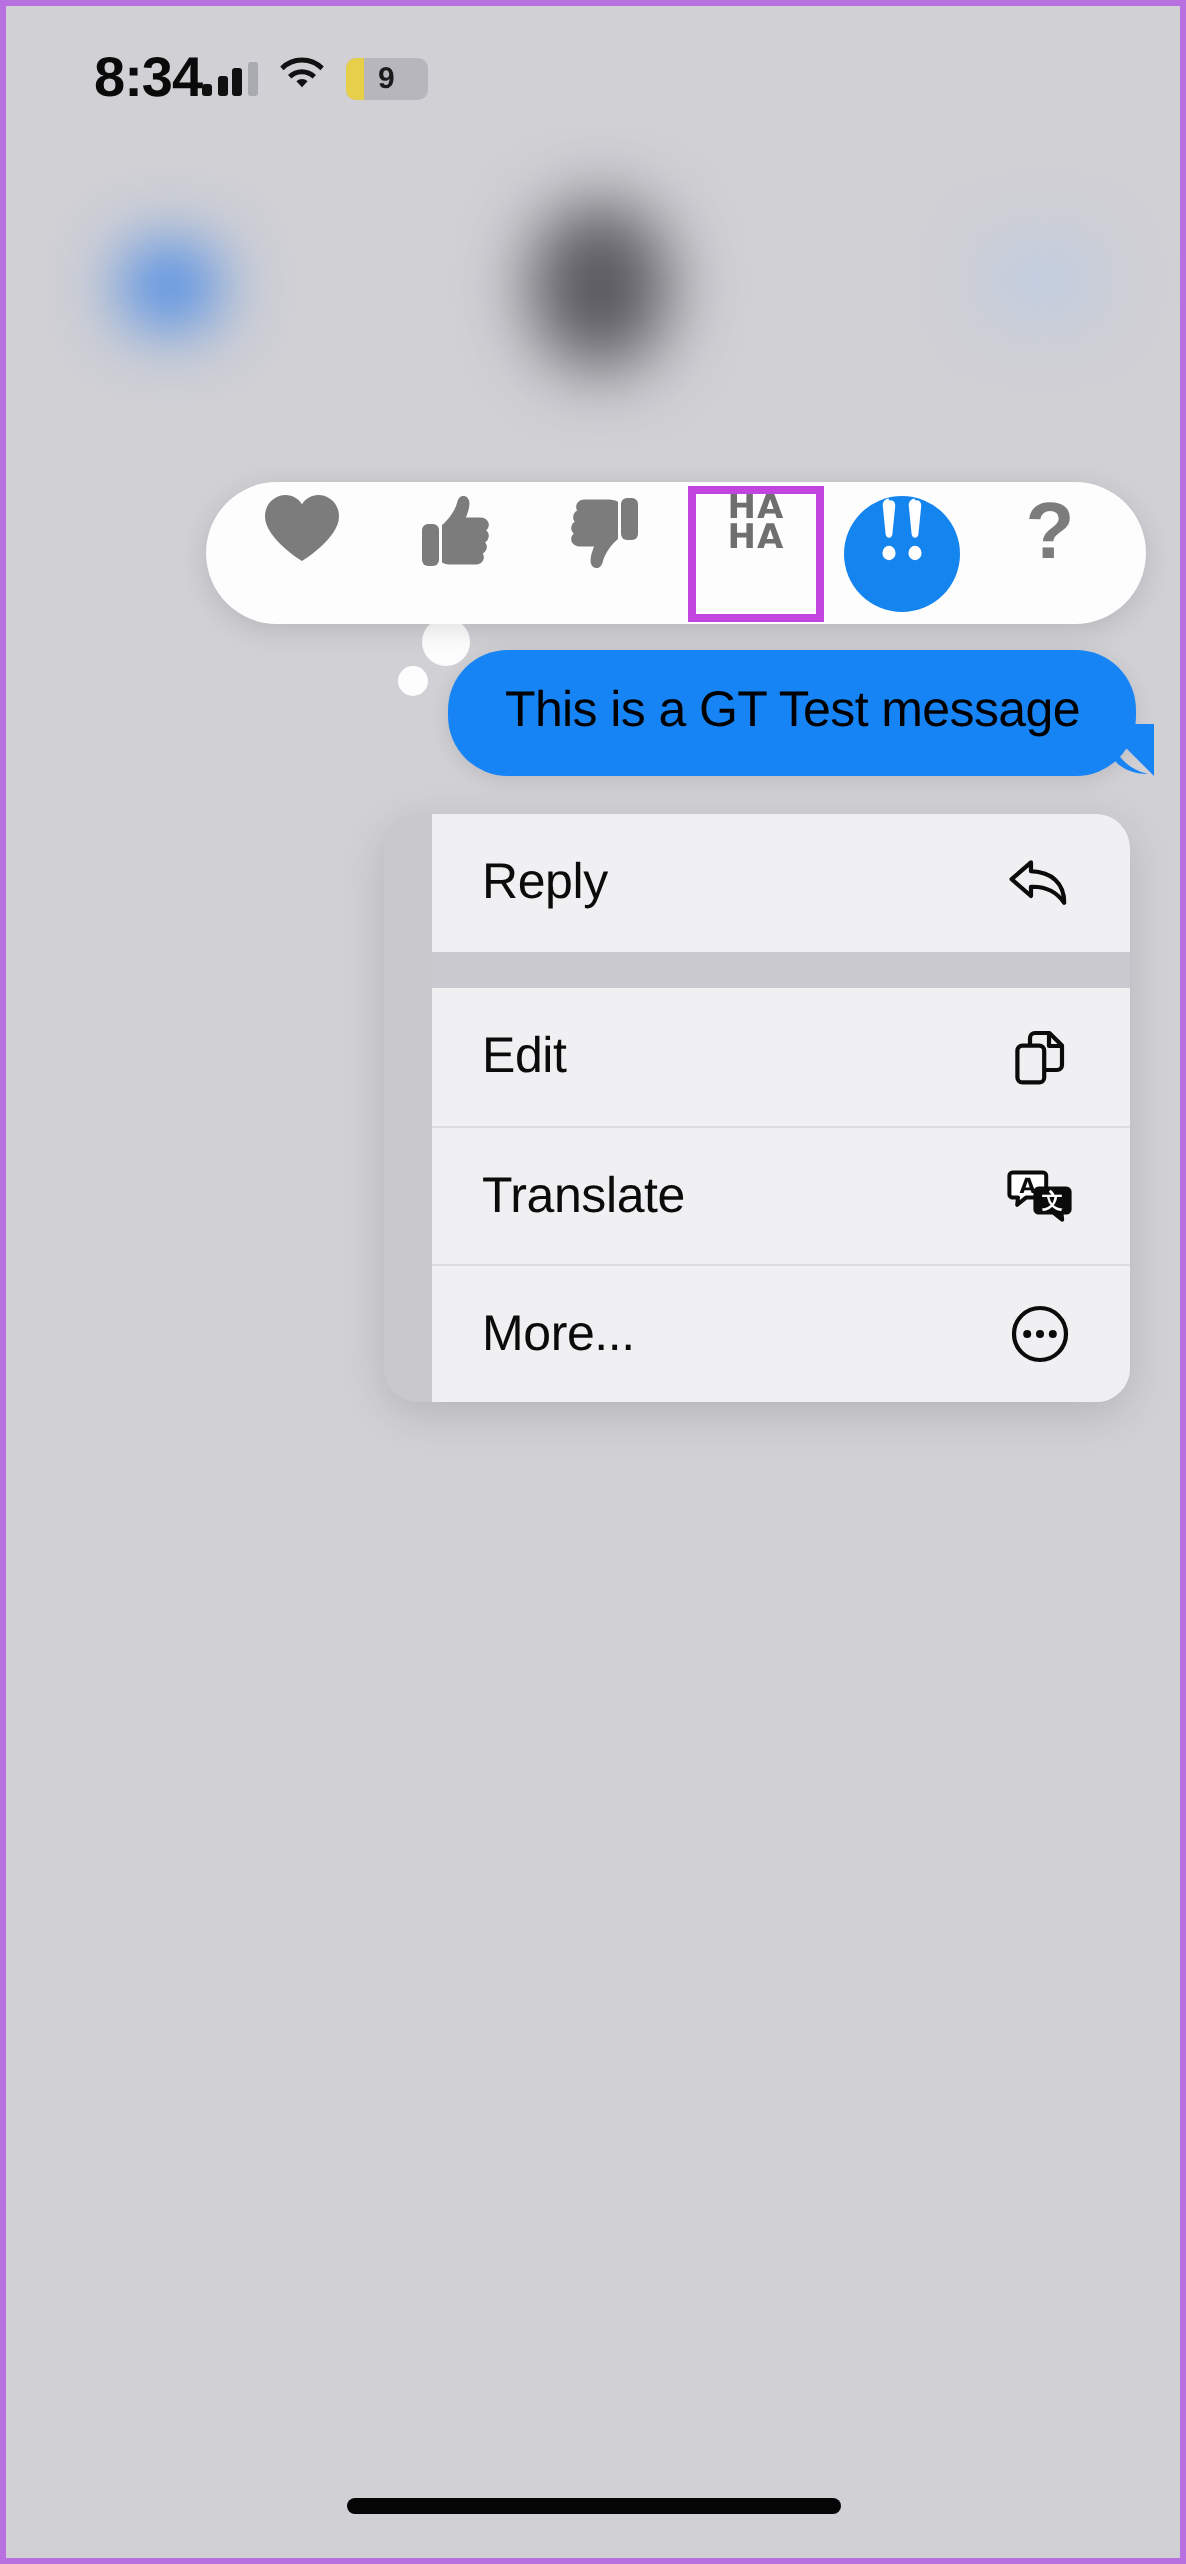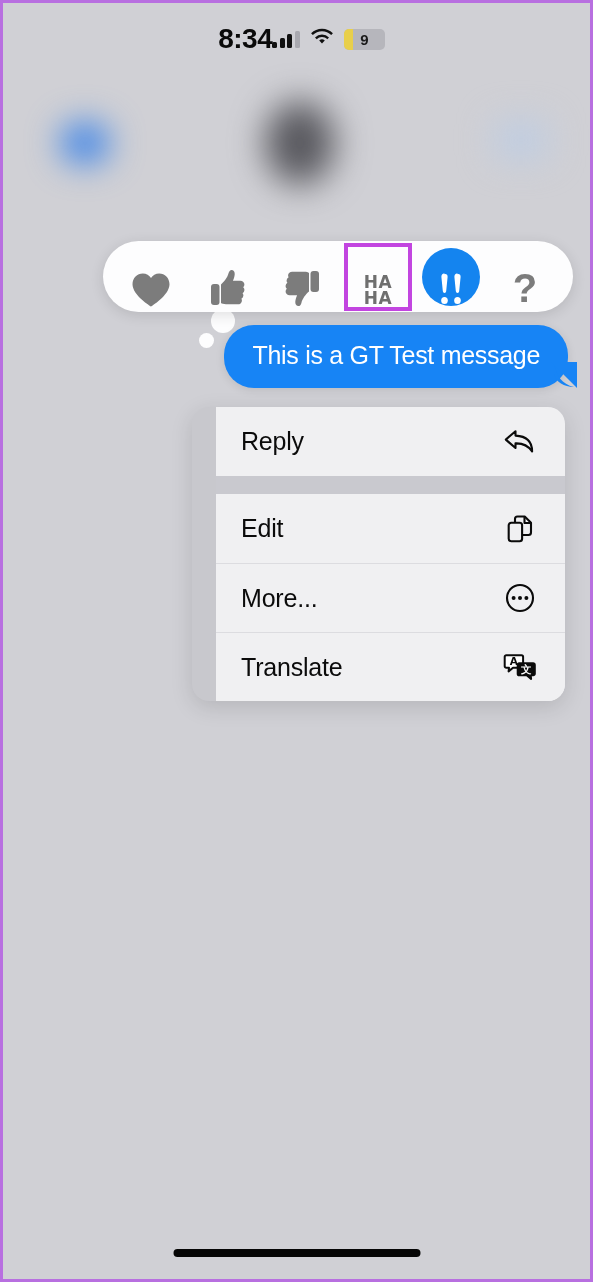--- a/index.html
+++ b/index.html
@@ -21,21 +21,21 @@
     overflow: hidden;
   }
 
   
   #status-bar {
     position: absolute;
     top: 0; left: 0; right: 0;
     height: 72px;
     display: flex;
     align-items: center;
-    justify-content: center;
+    justify-content: flex-start;
     padding: 0 34px 0 44px;
   }
   #status-time {
     font-size: 28px;
     font-weight: 700;
     color: #0a0a0a;
     letter-spacing: -0.5px;
   }
   #status-right {
     display: flex;
@@ -131,21 +131,21 @@
     border-radius: 36px;
     display: flex;
     align-items: center;
     justify-content: space-around;
     box-shadow: 0 3px 14px rgba(0,0,0,0.12);
     padding: 0 10px;
   }
   .reaction {
     width: 62px; height: 62px;
     display: flex;
-    align-items: flex-end;
+    align-items: flex-start;
     justify-content: center;
     position: relative;
     border-radius: 50%;
   }
   .reaction svg { display: block; }
   .r-gray { fill: #7c7c7c; }
   .reaction.selected {
     background: #1484ef;
     width: 58px; height: 58px;
   }
@@ -175,21 +175,21 @@
   #message-row {
     position: absolute;
     left: 0; right: 0; top: 322px;
     display: flex;
     justify-content: flex-end;
     padding-right: 22px;
   }
   #message-bubble {
     position: relative;
     background: #1784f5;
-    color: #ffffff;
+    color: #000000;
     font-size: 25px;
     letter-spacing: -0.3px;
     padding: 16px 28px 18px 28px;
     border-radius: 30px;
     max-width: 360px;
     box-shadow: 0 2px 10px rgba(0,0,0,0.10);
   }
   #message-bubble::after {
     content: "";
     position: absolute;
@@ -372,41 +372,41 @@
         <span class="menu-icon">
           <svg width="32" height="32" viewBox="0 0 32 32">
             <path fill="none" stroke="#0b0b0b" stroke-width="2.1" stroke-linejoin="round" d="M13.5 3.5h7.2l6.3 6.3v9.7a2.5 2.5 0 0 1-2.5 2.5H13.5A2.5 2.5 0 0 1 11 19.5V6A2.5 2.5 0 0 1 13.5 3.5z"></path>
             <path fill="none" stroke="#0b0b0b" stroke-width="2.1" stroke-linejoin="round" d="M20.5 3.6v6.4h6.3"></path>
             <path fill="#f0f0f2" stroke="#0b0b0b" stroke-width="2.1" stroke-linejoin="round" d="M7.2 9.8h8.4a2.5 2.5 0 0 1 2.5 2.5v13.4a2.5 2.5 0 0 1-2.5 2.5H7.2a2.5 2.5 0 0 1-2.5-2.5V12.3a2.5 2.5 0 0 1 2.5-2.5z"></path>
           </svg>
         </span>
       </div>
 
       <div class="menu-item">
+        <span class="menu-label">Translate</span>
+        <span class="menu-icon">
+          <svg width="34" height="32" viewBox="0 0 34 32">
+            <path fill="#ffffff" stroke="#0b0b0b" stroke-width="2" stroke-linejoin="round" d="M3.3 4.2h15.2a1.6 1.6 0 0 1 1.6 1.6v9.4a1.6 1.6 0 0 1-1.6 1.6H10l-4.4 3.6.4-3.6H3.3a1.6 1.6 0 0 1-1.6-1.6V5.8a1.6 1.6 0 0 1 1.6-1.6z"></path>
+            <text x="10.8" y="14.3" font-family="DejaVu Sans, sans-serif" font-size="10.5" font-weight="700" fill="#0b0b0b" text-anchor="middle">A</text>
+            <path fill="#0b0b0b" stroke="#0b0b0b" stroke-width="2" stroke-linejoin="round" d="M16.3 12.3h13.9a1.6 1.6 0 0 1 1.6 1.6v8.8a1.6 1.6 0 0 1-1.6 1.6h-2.5l.4 3.6-4.4-3.6h-7.4a1.6 1.6 0 0 1-1.6-1.6v-8.8a1.6 1.6 0 0 1 1.6-1.6z"></path>
+            <text x="23.2" y="21.8" font-family="DejaVu Sans, sans-serif" font-size="10.5" font-weight="700" fill="#ffffff" text-anchor="middle">文</text>
+          </svg>
+        </span>
+      </div>
+
+      <div class="menu-item">
         <span class="menu-label">More...</span>
         <span class="menu-icon">
           <svg width="32" height="32" viewBox="0 0 32 32">
             <circle cx="16" cy="16" r="13" fill="none" stroke="#0b0b0b" stroke-width="2.1"></circle>
             <circle cx="9.6" cy="16" r="2" fill="#0b0b0b"></circle>
             <circle cx="16" cy="16" r="2" fill="#0b0b0b"></circle>
             <circle cx="22.4" cy="16" r="2" fill="#0b0b0b"></circle>
           </svg>
         </span>
       </div>
 
-      <div class="menu-item">
-        <span class="menu-label">Translate</span>
-        <span class="menu-icon">
-          <svg width="34" height="32" viewBox="0 0 34 32">
-            <path fill="#ffffff" stroke="#0b0b0b" stroke-width="2" stroke-linejoin="round" d="M3.3 4.2h15.2a1.6 1.6 0 0 1 1.6 1.6v9.4a1.6 1.6 0 0 1-1.6 1.6H10l-4.4 3.6.4-3.6H3.3a1.6 1.6 0 0 1-1.6-1.6V5.8a1.6 1.6 0 0 1 1.6-1.6z"></path>
-            <text x="10.8" y="14.3" font-family="DejaVu Sans, sans-serif" font-size="10.5" font-weight="700" fill="#0b0b0b" text-anchor="middle">A</text>
-            <path fill="#0b0b0b" stroke="#0b0b0b" stroke-width="2" stroke-linejoin="round" d="M16.3 12.3h13.9a1.6 1.6 0 0 1 1.6 1.6v8.8a1.6 1.6 0 0 1-1.6 1.6h-2.5l.4 3.6-4.4-3.6h-7.4a1.6 1.6 0 0 1-1.6-1.6v-8.8a1.6 1.6 0 0 1 1.6-1.6z"></path>
-            <text x="23.2" y="21.8" font-family="DejaVu Sans, sans-serif" font-size="10.5" font-weight="700" fill="#ffffff" text-anchor="middle">文</text>
-          </svg>
-        </span>
-      </div>
-
     </div>
   </div>
 
   <div id="home-indicator"></div>
 
 </div>
 
 </body></html>

